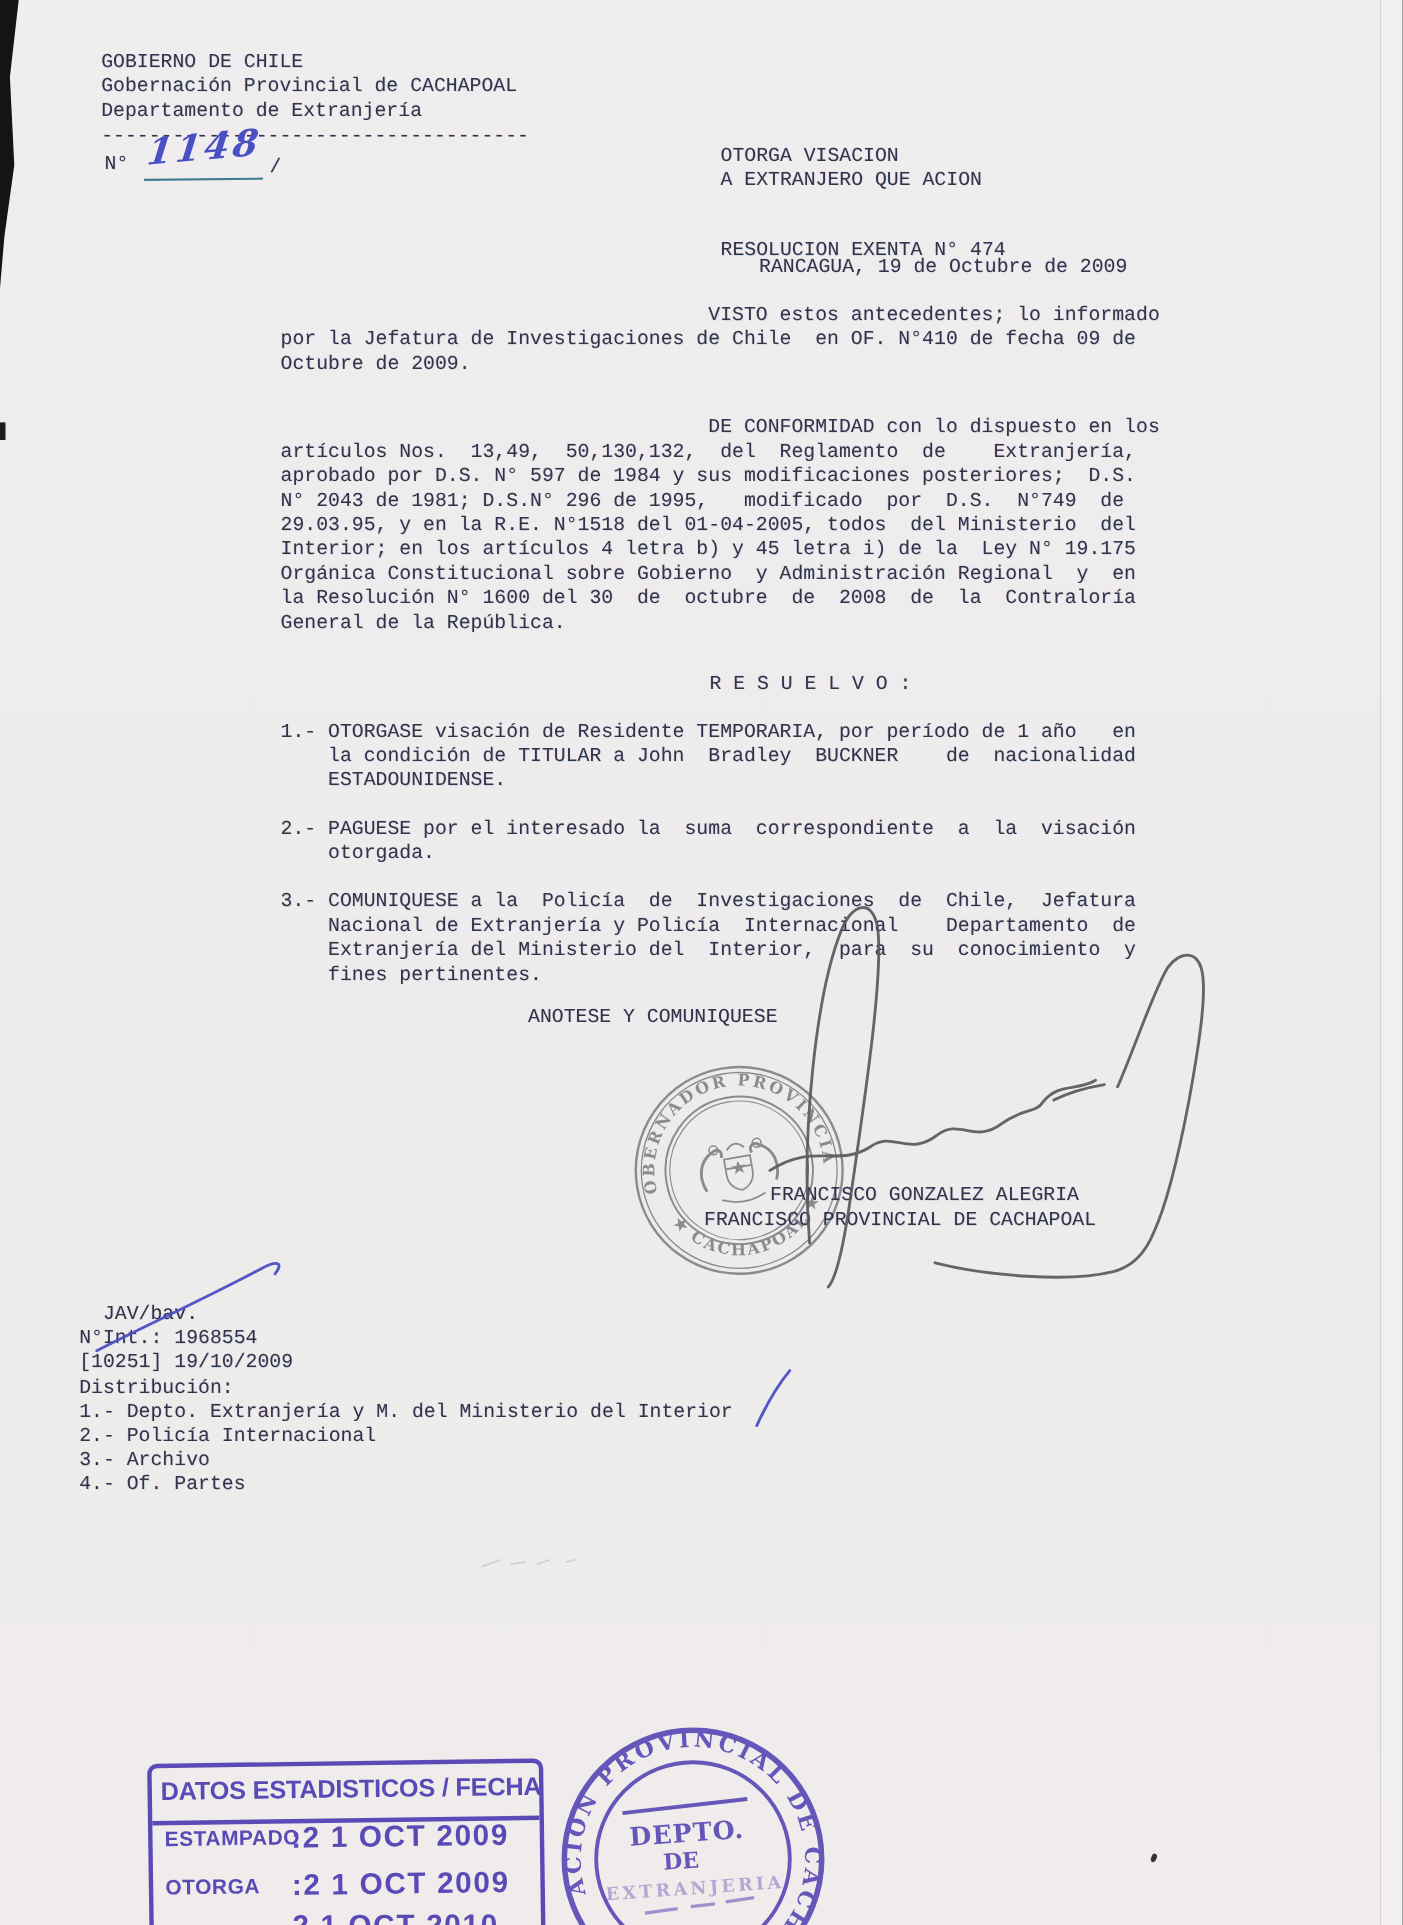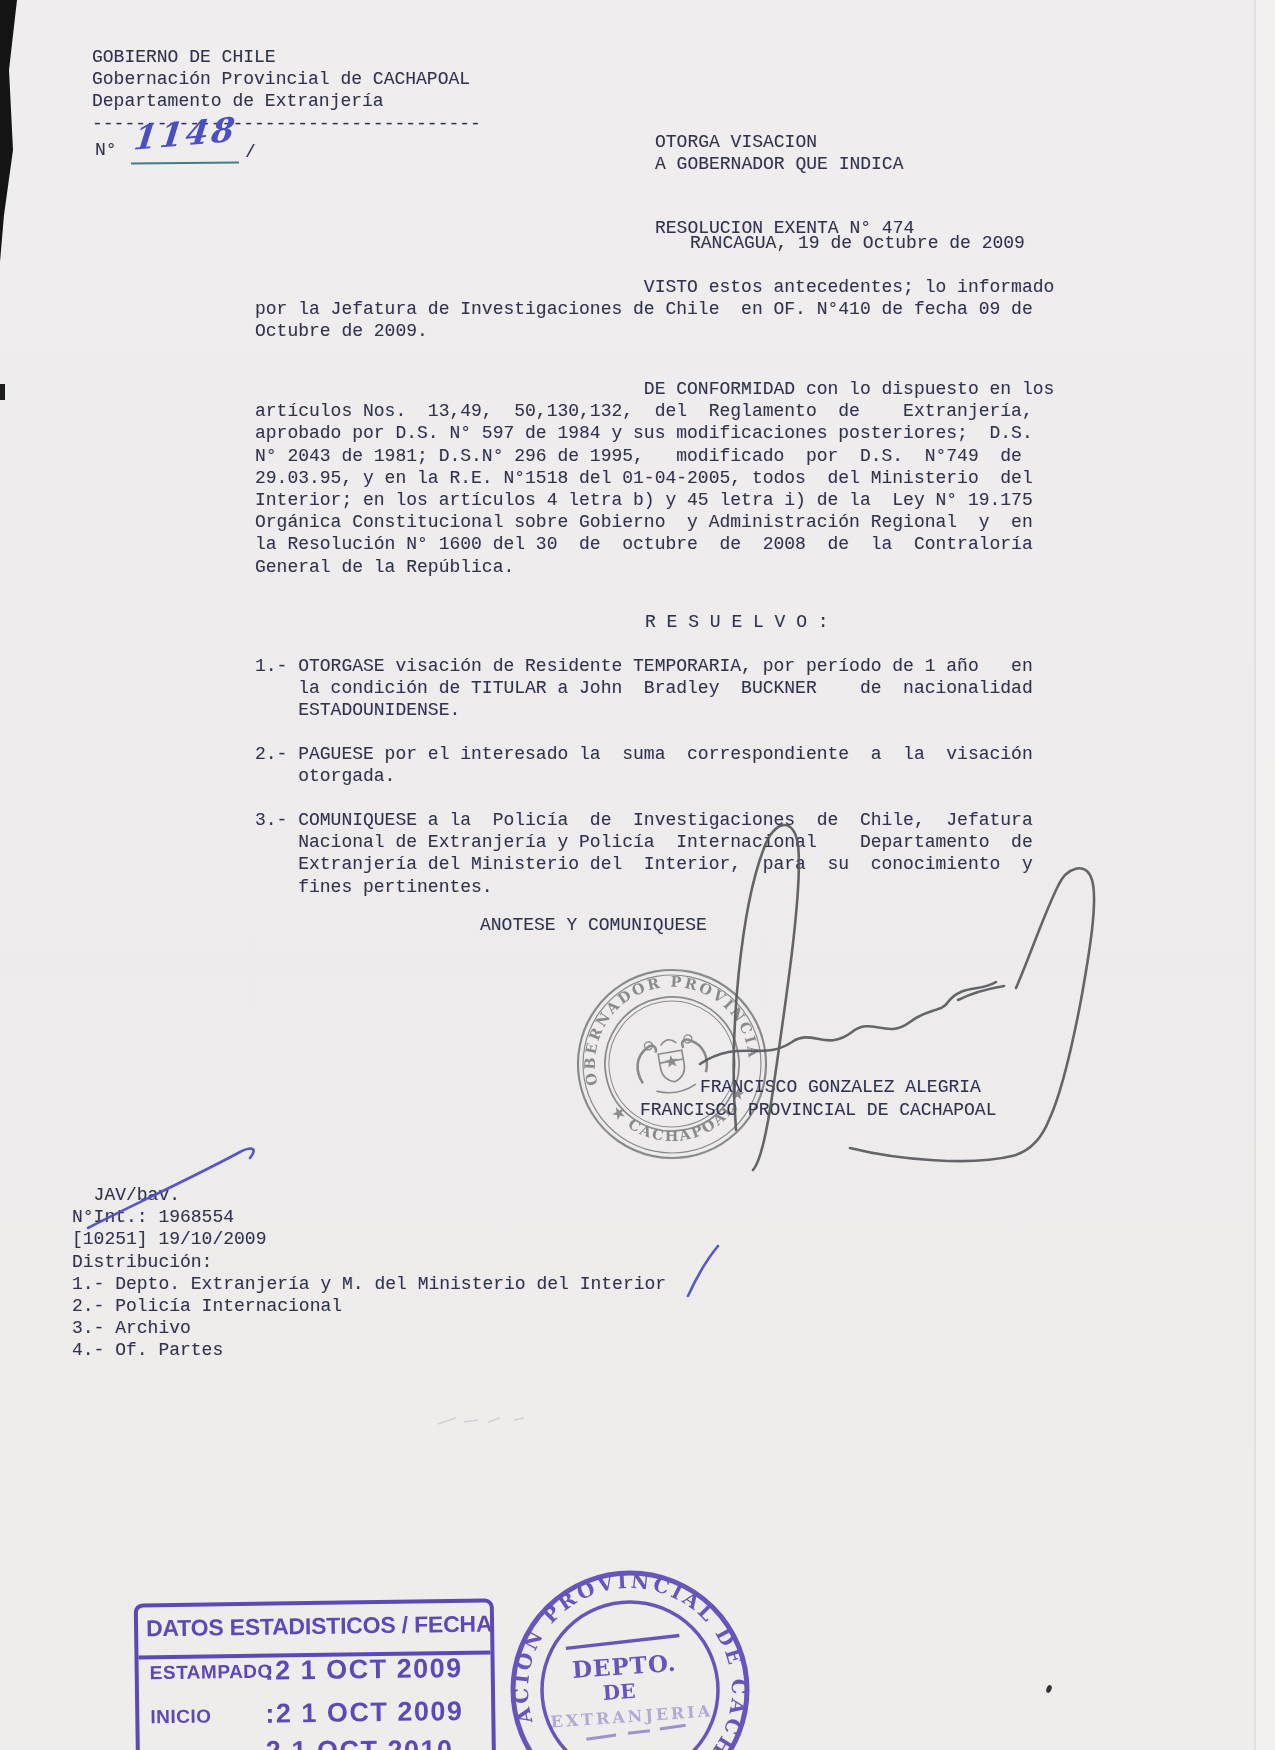--- a/index.html
+++ b/index.html
@@ -74,21 +74,21 @@
 Gobernación Provincial de CACHAPOAL
 Departamento de Extranjería
 ------------------------------------</pre>
 
   <pre class="mono" id="num-label">N°</pre>
   <div class="handwrite">1148</div>
   <div class="num-rule"></div>
   <pre class="mono" id="num-slash">/</pre>
 
   <pre class="mono" id="titleblk">OTORGA VISACION
-A GOBERNADOR QUE INDICA</pre>
+A EXTRANJERO QUE ACION</pre>
   <pre class="mono" id="resline">RESOLUCION EXENTA N° 474</pre>
   <pre class="mono" id="dateline">RANCAGUA, 19 de Octubre de 2009</pre>
 
   <pre class="mono" id="visto">                                    VISTO estos antecedentes; lo informado
 por la Jefatura de Investigaciones de Chile  en OF. N°410 de fecha 09 de
 Octubre de 2009.</pre>
   <pre class="mono" id="conf">                                    DE CONFORMIDAD con lo dispuesto en los
 artículos Nos.  13,49,  50,130,132,  del  Reglamento  de    Extranjería,
 aprobado por D.S. N° 597 de 1984 y sus modificaciones posteriores;  D.S.
 N° 2043 de 1981; D.S.N° 296 de 1995,   modificado  por  D.S.  N°749  de
@@ -164,21 +164,21 @@
         <text x="125" y="158" text-anchor="middle" fill="#5b49b6" stroke="none" opacity="0.45" font-family="DejaVu Serif, serif" font-weight="bold" font-size="16" letter-spacing="3">EXTRANJERIA</text>
         <path d="M78,172 l30,-2 m12,-1 l22,-1 m10,-1 l26,-2" stroke-width="3" opacity="0.6"></path>
       </g>
     </g>
   </svg>
 
   <div class="datos">
     <div class="datos-header">DATOS ESTADISTICOS / FECHA</div>
     <div class="datos-label" id="datos-l1">ESTAMPADO</div>
     <div class="datos-value" id="datos-v1">:2 1 OCT 2009</div>
-    <div class="datos-label" id="datos-l2">INICIO</div>
+    <div class="datos-label" id="datos-l2">OTORGA</div>
     <div class="datos-value" id="datos-v2">:2 1 OCT 2009</div>
     <div class="datos-value" id="datos-v3">2 1 OCT 2010</div>
   </div>
 
   <svg class="overlay" width="1275" height="1750" viewBox="0 0 1275 1750">
     <g stroke="#55575a" stroke-width="2.6" fill="none" stroke-linecap="round" opacity="0.9">
       <path d="M736,1130 C728,1030 742,905 764,848 C774,820 794,816 798,845 C803,888 786,1000 773,1090 C767,1132 760,1162 753,1170"></path>
       <path d="M700,1064 C740,1038 762,1062 792,1042 C812,1028 826,1052 852,1032 C872,1016 886,1040 910,1022 C928,1008 942,1012 948,1002 C962,984 980,992 996,982"></path>
       <path d="M1016,988 C1030,956 1044,914 1058,886 C1066,868 1086,860 1092,880 C1098,900 1090,950 1081,1000 C1073,1042 1062,1092 1049,1120 C1041,1140 1028,1152 1012,1156 C972,1166 898,1160 850,1148"></path>
       <path d="M958,1000 C974,992 992,988 1004,986"></path>

